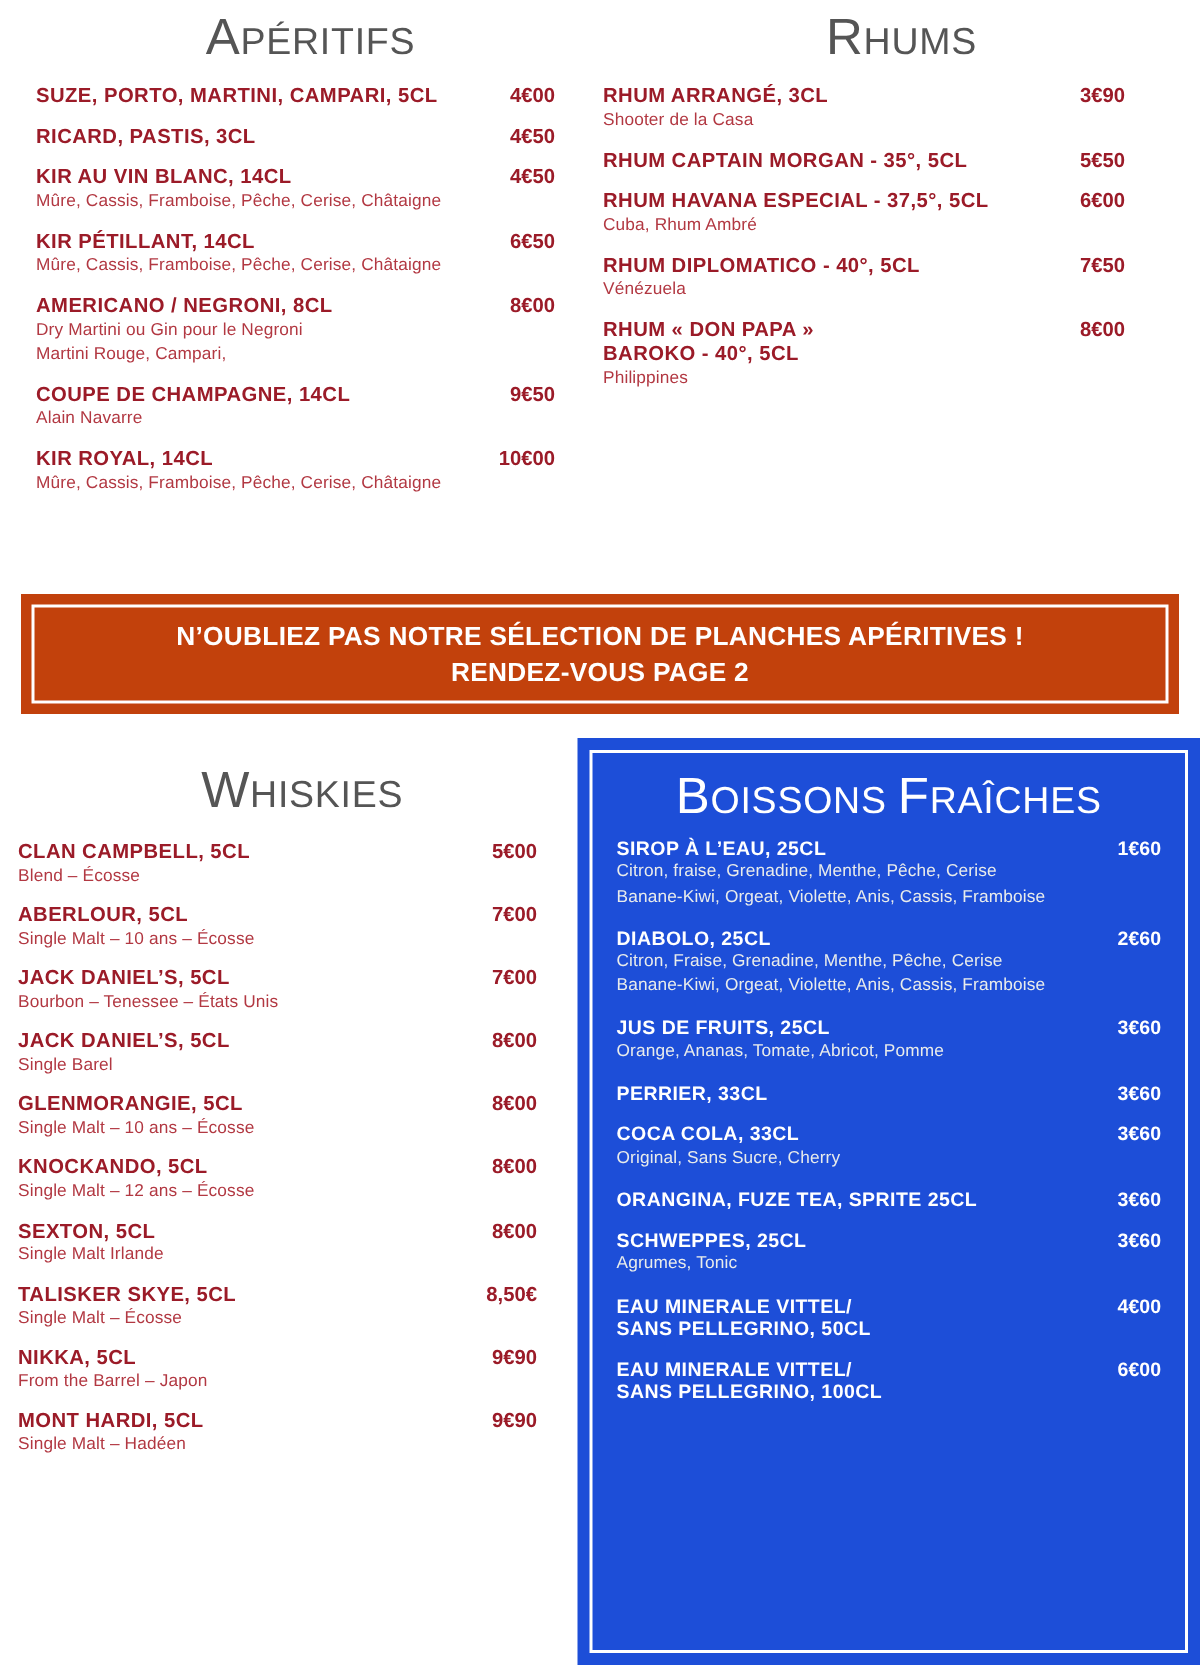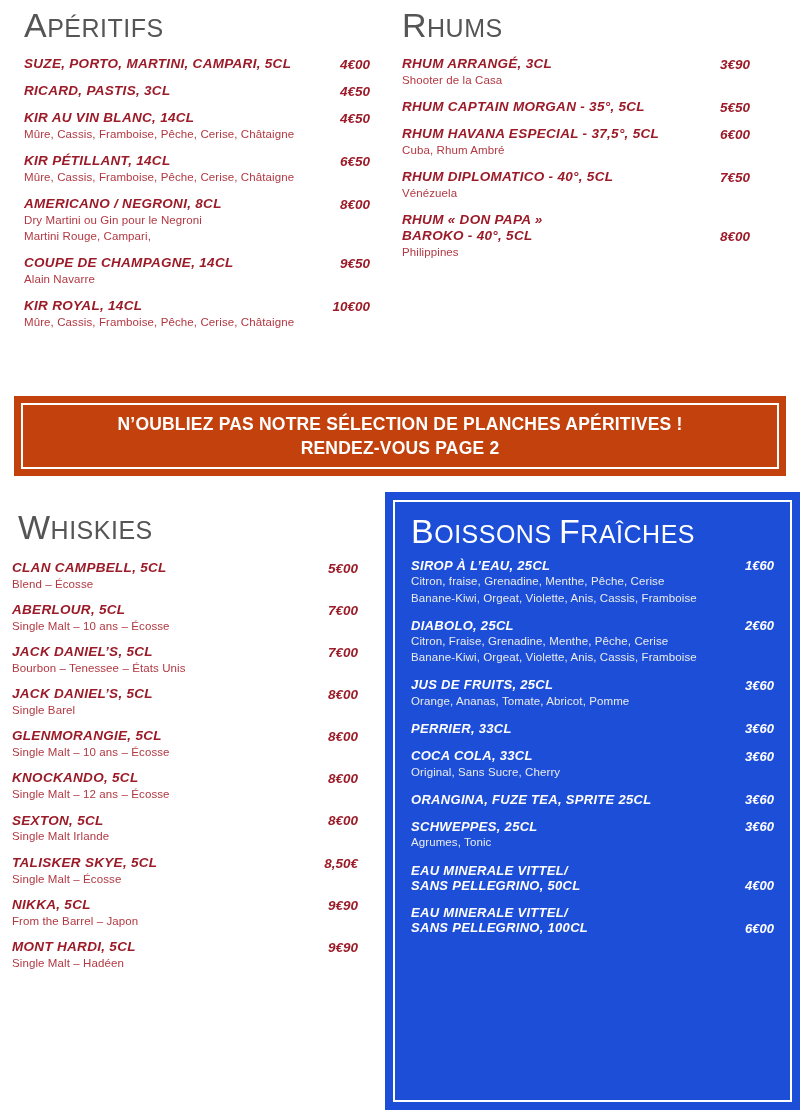--- a/index.html
+++ b/index.html
@@ -35,37 +35,37 @@
 
   
   .section-head {
     color: #555555;
     font-family: "Liberation Sans", sans-serif;
     font-weight: 400;
     letter-spacing: 0.5px;
     margin: 0 0 14px 0;
     line-height: 1;
     white-space: nowrap;
+    text-align: center;
   }
   .section-head .cap   { font-size: 34px; }
   .section-head .rest  { font-size: 25px; }
 
   .section-head.on-dark { color: #ffffff; }
 
   
   .items { width: 100%; }
 
   .item { margin-bottom: 11px; }
   .item:last-child { margin-bottom: 0; }
 
   .item-line {
     display: flex;
-    align-items: flex-end;
+    align-items: flex-start;
     justify-content: space-between;
-    font-style: italic;
   }
   .item-name {
     font-size: 13.5px;
     font-weight: bold;
     letter-spacing: 0.3px;
     color: #9b1b28;
     line-height: 1.18;
     padding-right: 10px;
   }
   .item-price {

